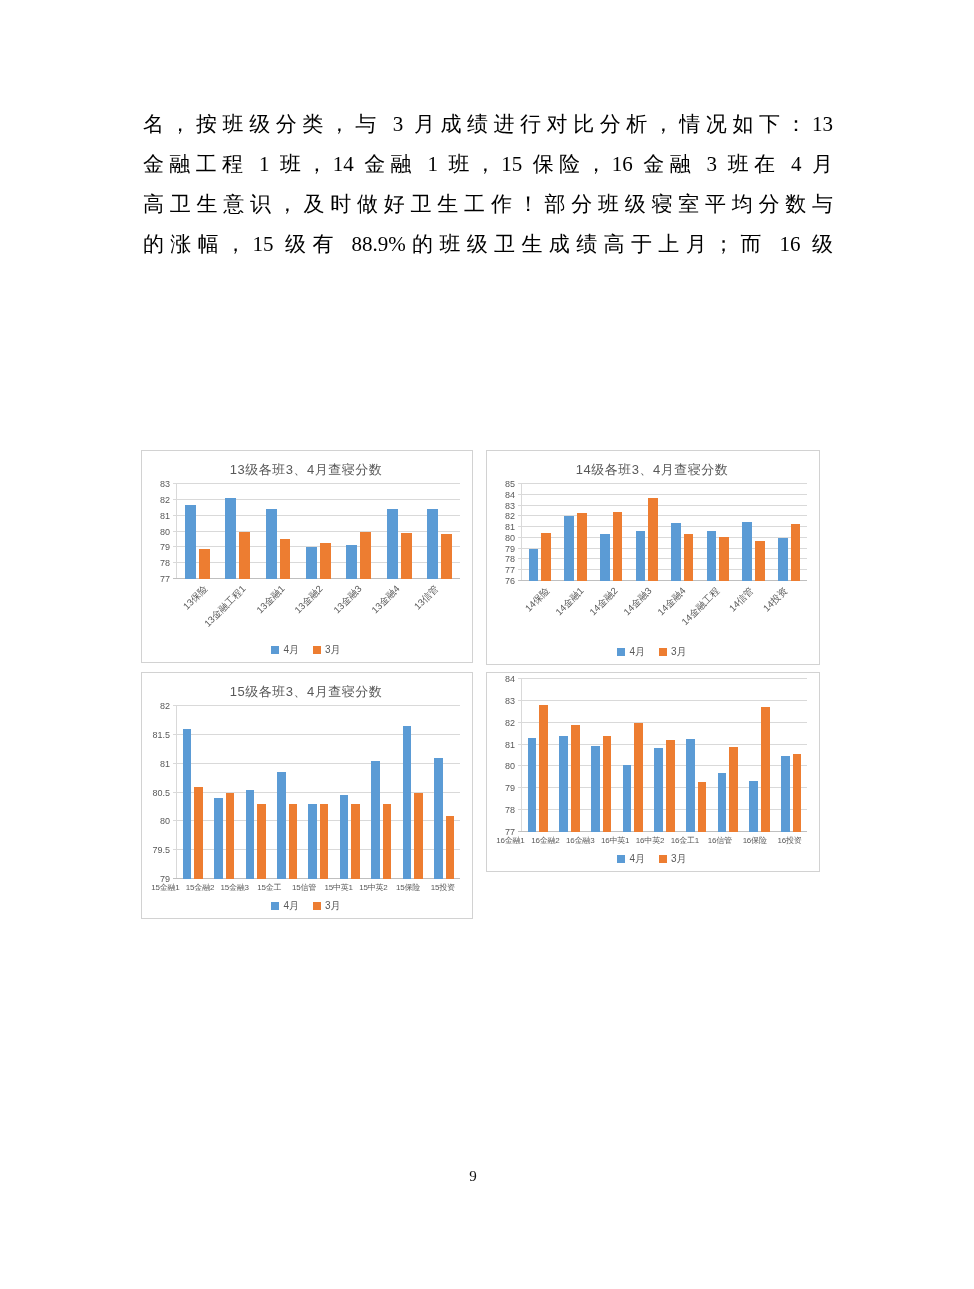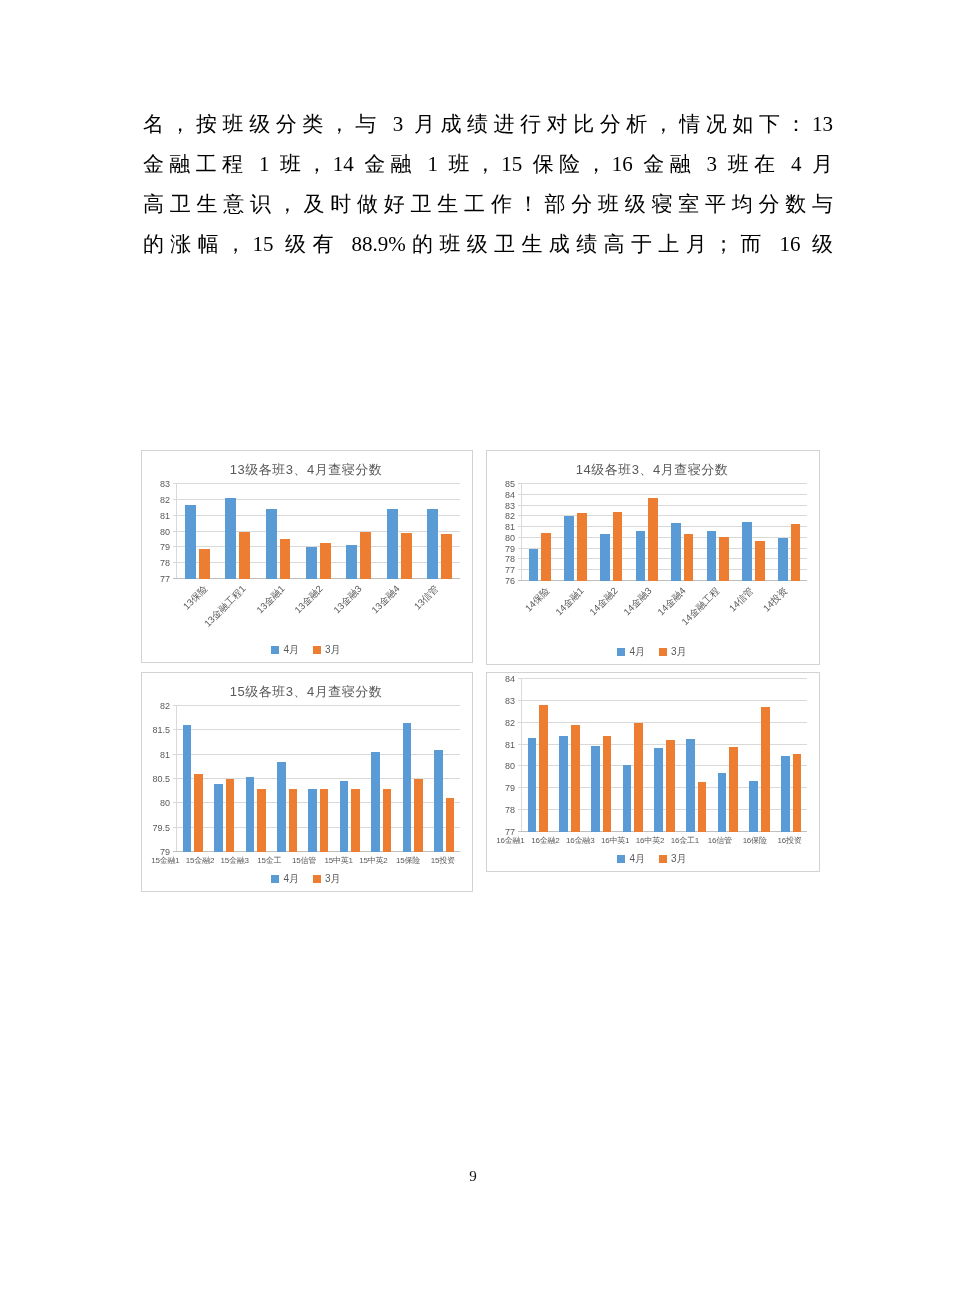--- a/index.html
+++ b/index.html
@@ -34,21 +34,21 @@
   }
   .chart-box {
     background: #ffffff;
     border: 1px solid #d2d2d2;
     display: flex; flex-direction: column;
     padding: 6px 8px 1px 6px;
     font-family: "Liberation Sans", "DejaVu Sans", sans-serif;
   }
   .box-13 { height: 213px; }
   .box-14 { height: 215px; }
-  .box-15 { height: 220px; }
+  .box-15 { height: 247px; }
   .box-16 { height: 200px; }
   .chart-title {
     text-align: center;
     font-size: 13px; color: #595959;
     height: 20px; line-height: 20px;
     margin-top: 3px; margin-bottom: 4px;
     letter-spacing: 0.5px;
     flex: 0 0 auto;
   }
   .plot-row {

